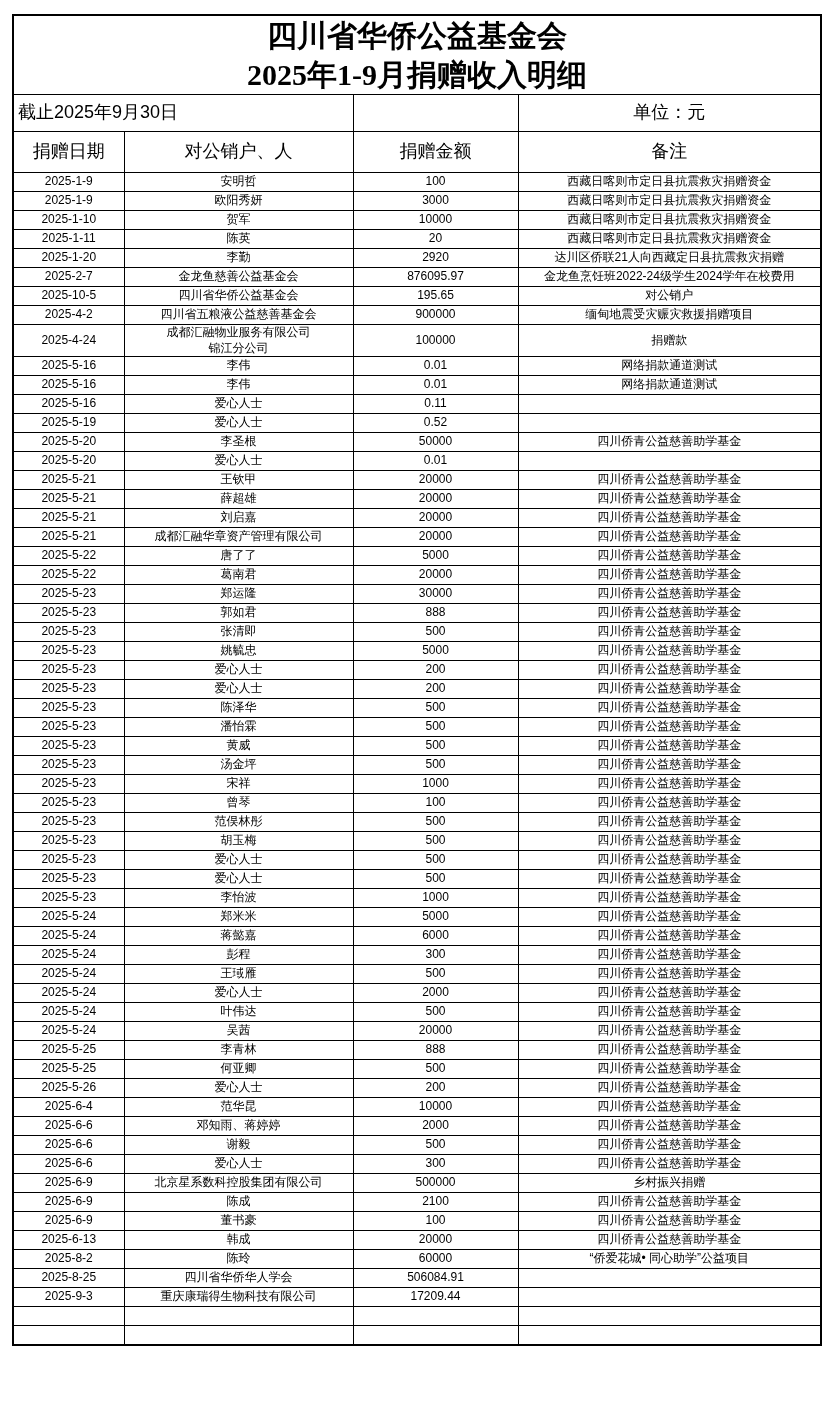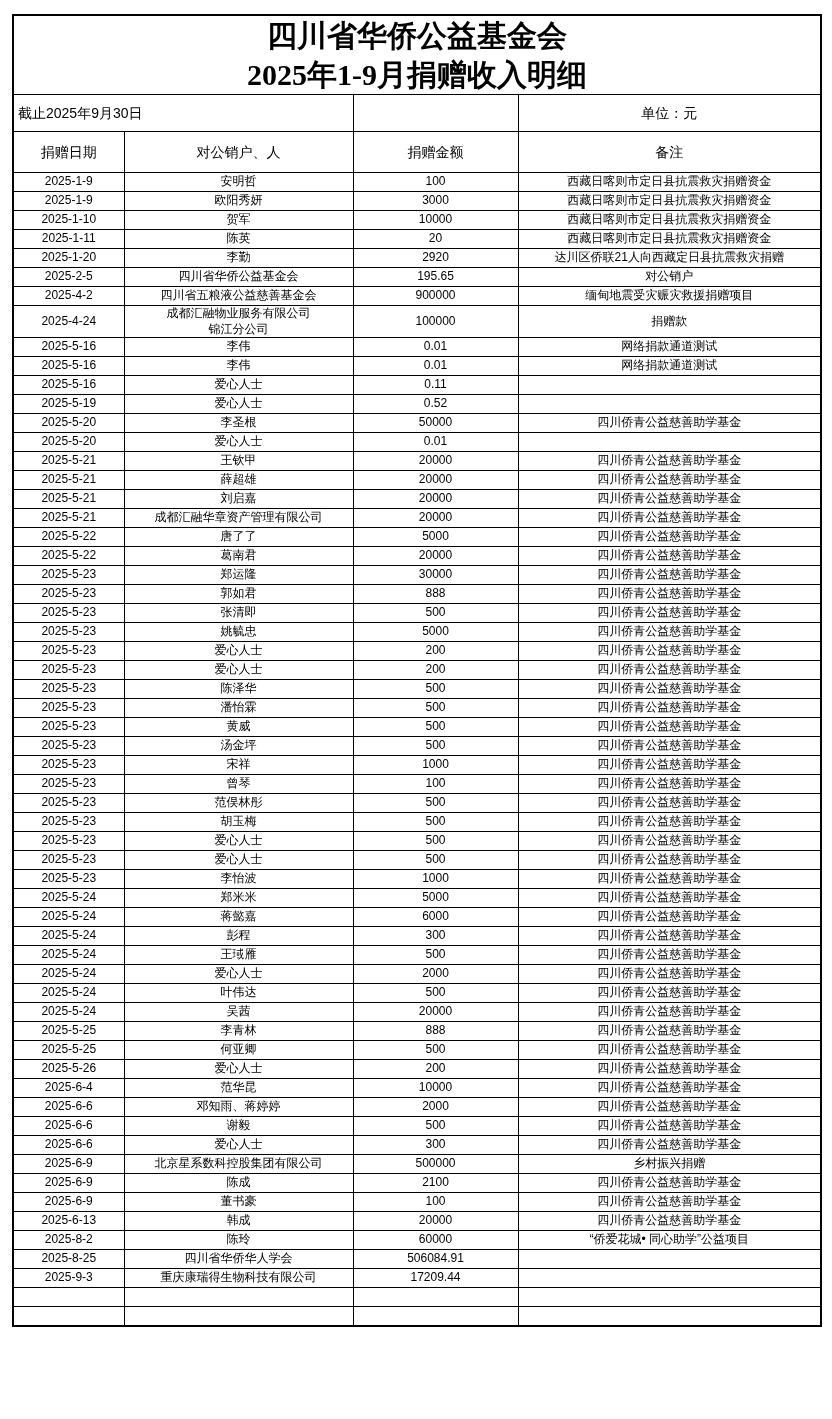--- a/index.html
+++ b/index.html
@@ -2,23 +2,23 @@
 <html><head>
 <meta charset="utf-8">
 <style>
   html,body { margin:0; padding:0; background:#ffffff; font-family:"Liberation Sans", sans-serif; color:#000; }
   .sheet { width:808px; margin:14px auto 0 auto; }
   table { border-collapse:collapse; table-layout:fixed; width:808px; border:2px solid #000; }
   td, th { border:1px solid #000; font-size:12px; font-weight:normal; text-align:center;
            padding:0 2px; height:18px; line-height:1.3; overflow:hidden; white-space:nowrap; }
   .title-cell { height:78px; border-bottom:1px solid #000; }
   .title-line1, .title-line2 { font-size:30px; font-weight:bold; line-height:1.3; white-space:nowrap; font-family:"Liberation Serif", serif; }
-  .info-row td { height:36px; font-size:14px; }
+  .info-row td { height:36px; font-size:18px; }
   .cutoff-cell { text-align:left; padding-left:4px; }
-  .head-row th { height:40px; font-size:14px; }
+  .head-row th { height:40px; font-size:18px; }
   tbody td.c1 { white-space:pre-line; }
 </style>
 </head>
 <body>
 
 <div class="sheet">
   <table>
     <colgroup>
       <col style="width:111px">
         <col style="width:229px">
@@ -69,21 +69,27 @@
           <td class="c2">20</td>
           <td class="c3">西藏日喀则市定日县抗震救灾捐赠资金</td>
         </tr>
         <tr>
           <td class="c0">2025-1-20</td>
           <td class="c1">李勤</td>
           <td class="c2">2920</td>
           <td class="c3">达川区侨联21人向西藏定日县抗震救灾捐赠</td>
         </tr>
         <tr>
-          <td class="c0">2025-2-5</td>
+          <td class="c0">2025-2-7</td>
+          <td class="c1">金龙鱼慈善公益基金会</td>
+          <td class="c2">876095.97</td>
+          <td class="c3">金龙鱼烹饪班2022-24级学生2024学年在校费用</td>
+        </tr>
+        <tr>
+          <td class="c0">2025-10-5</td>
           <td class="c1">四川省华侨公益基金会</td>
           <td class="c2">195.65</td>
           <td class="c3">对公销户</td>
         </tr>
         <tr>
           <td class="c0">2025-4-2</td>
           <td class="c1">四川省五粮液公益慈善基金会</td>
           <td class="c2">900000</td>
           <td class="c3">缅甸地震受灾赈灾救援捐赠项目</td>
         </tr>

